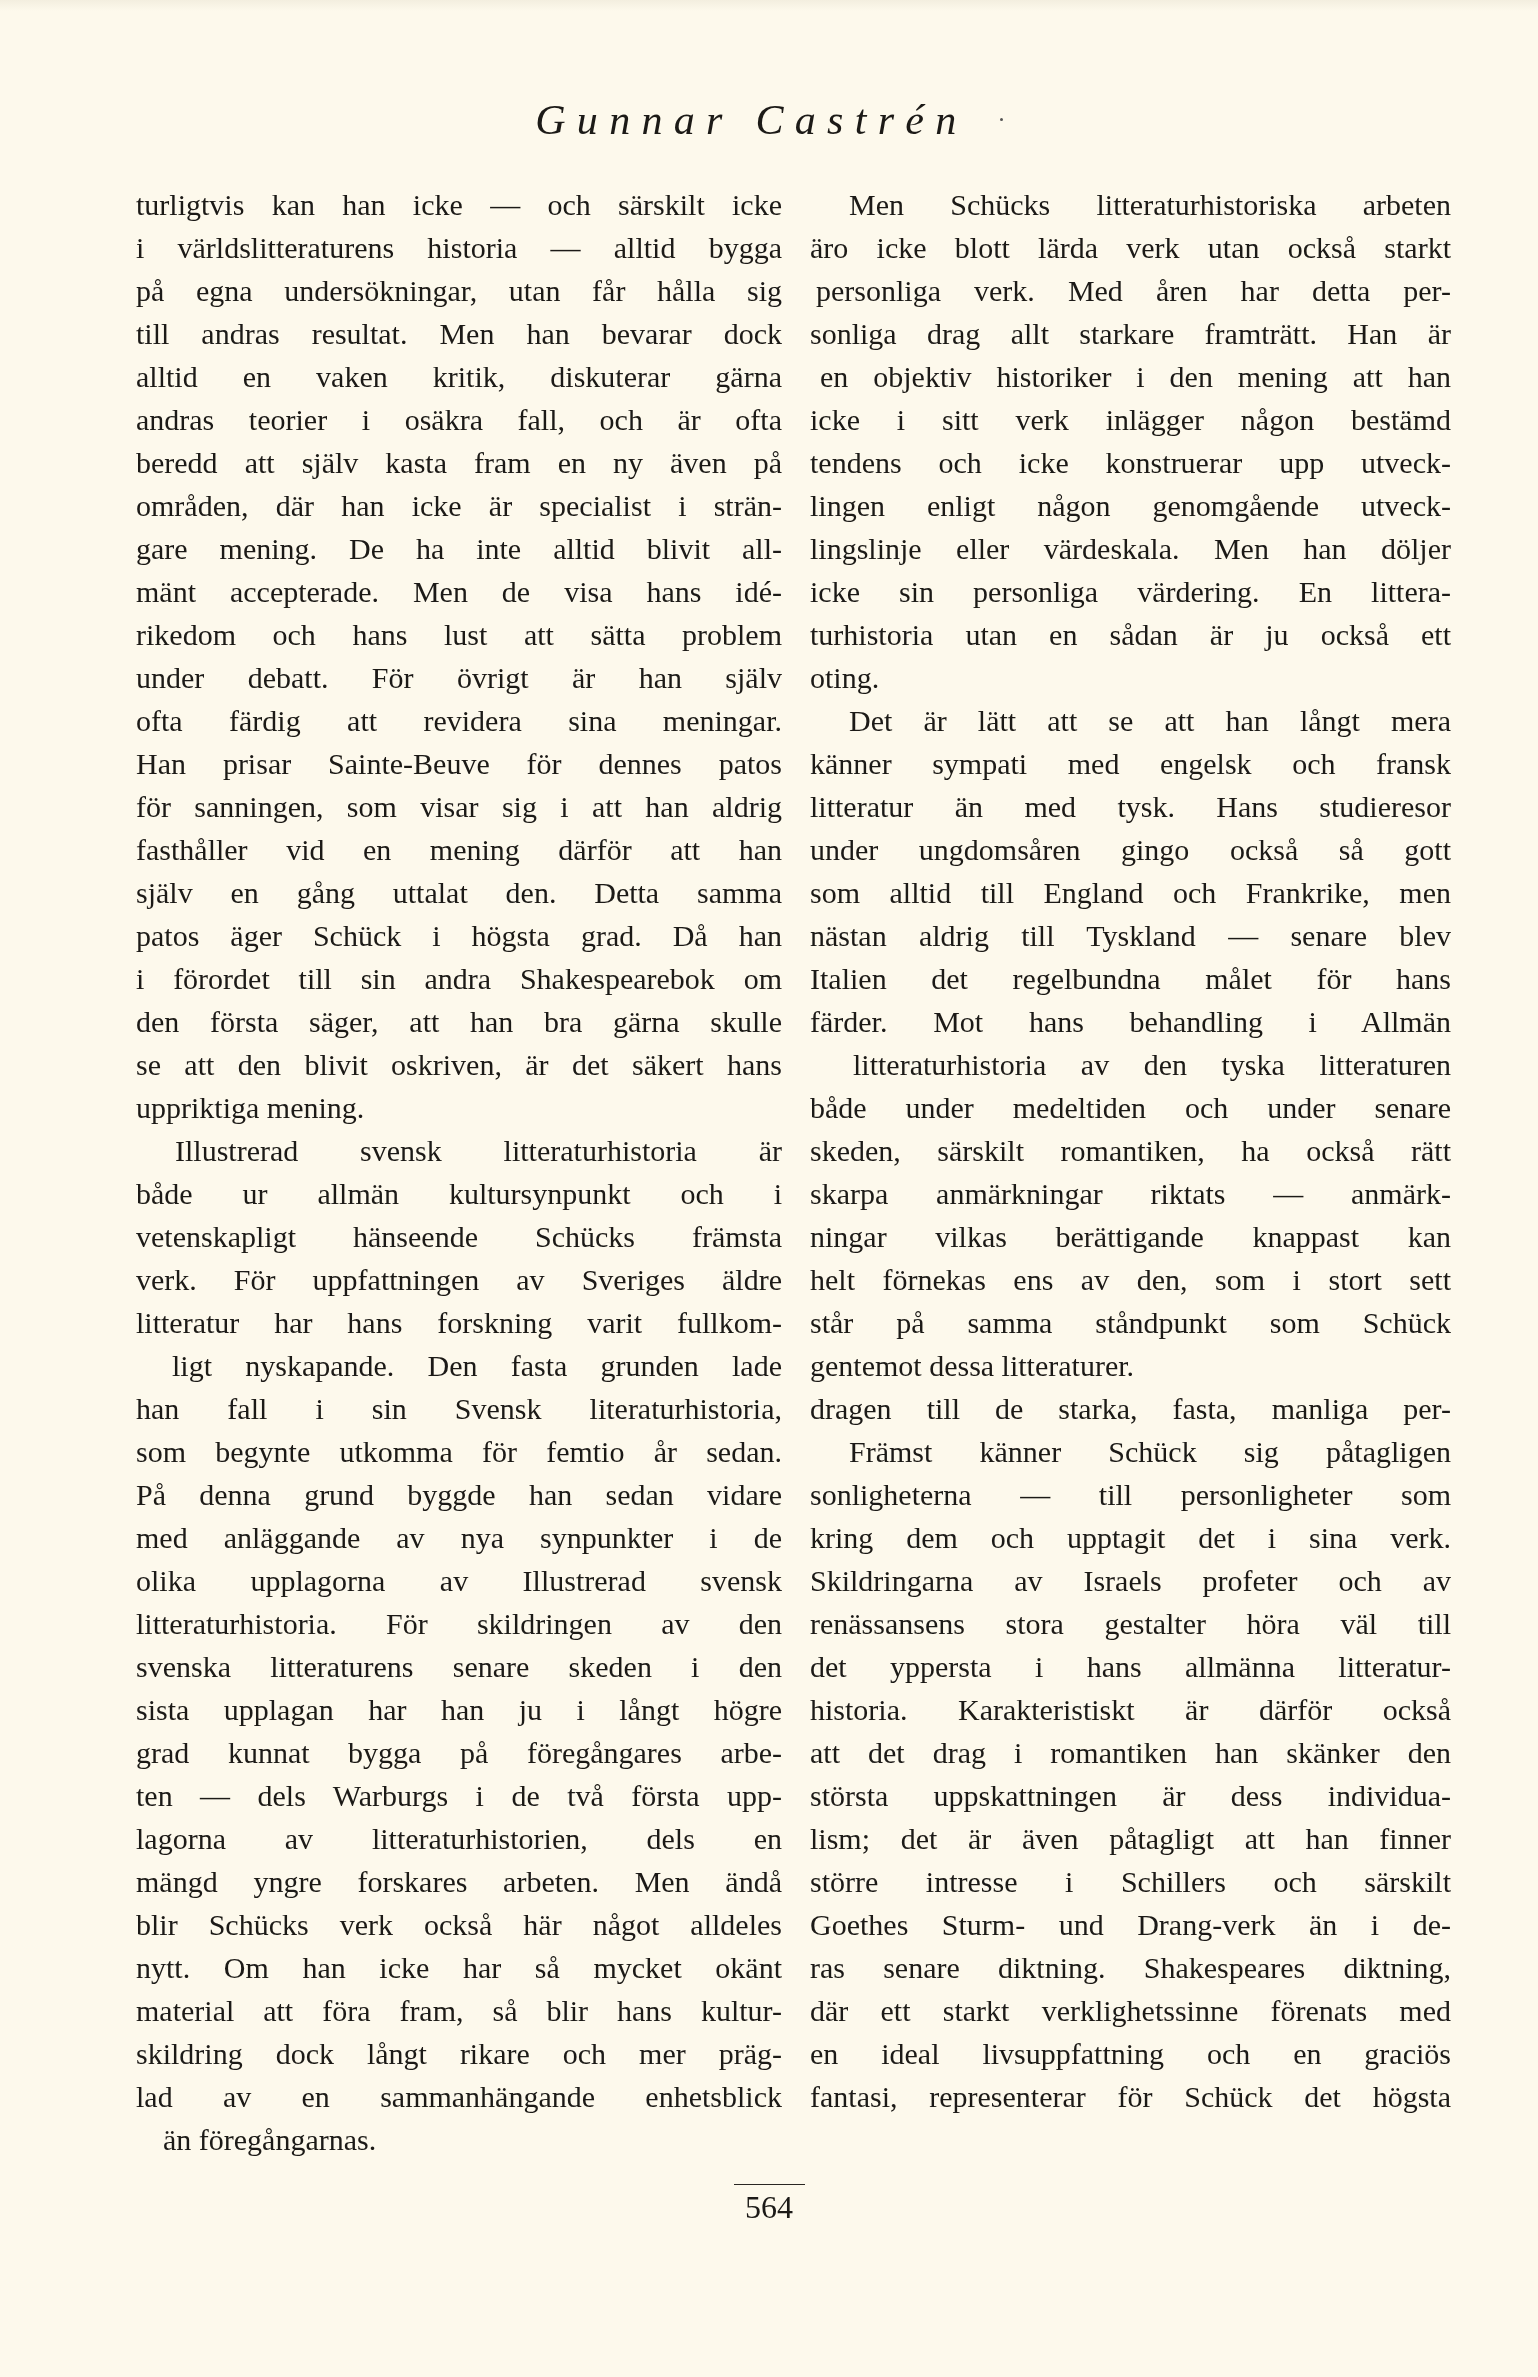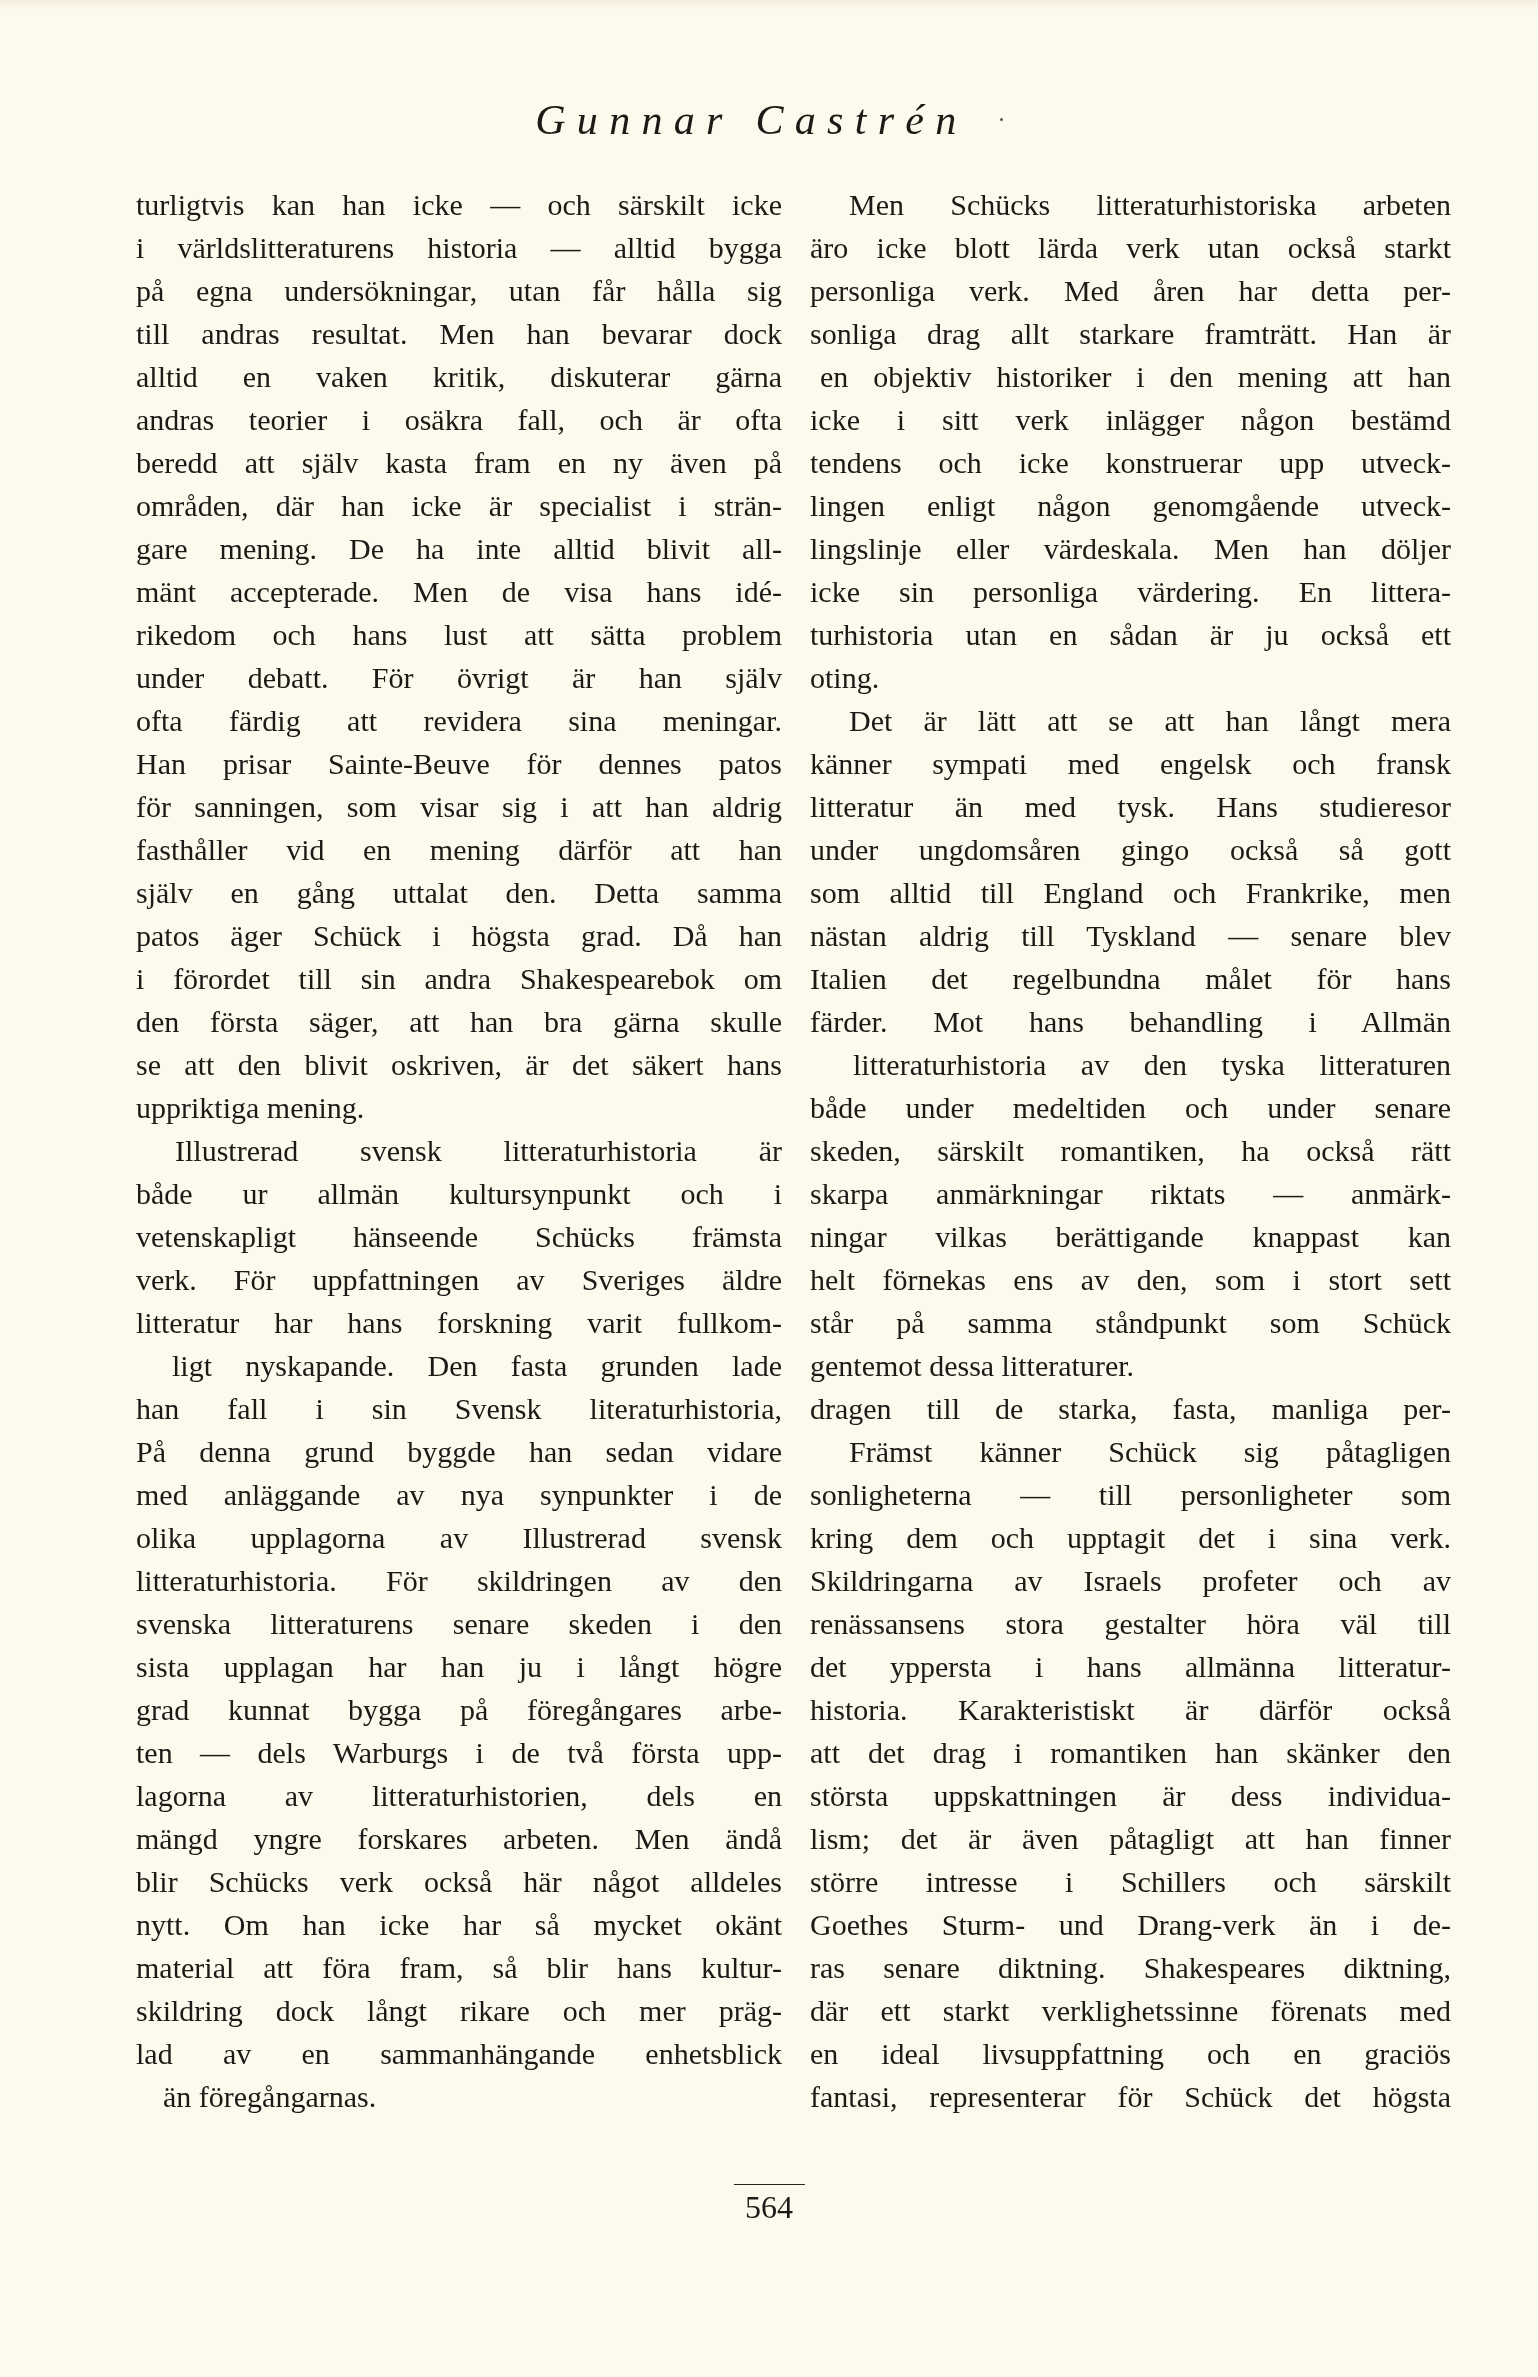--- a/index.html
+++ b/index.html
@@ -92,41 +92,42 @@
     <span class="line" style="white-space: nowrap;">den första säger, att han bra gärna skulle</span>
     <span class="line" style="white-space: nowrap;">se att den blivit oskriven, är det säkert hans</span>
     <span class="line last" style="white-space: nowrap;">uppriktiga mening.</span>
     <span class="line indent" style="white-space: nowrap;">Illustrerad svensk litteraturhistoria är</span>
     <span class="line" style="white-space: nowrap;">både ur allmän kultursynpunkt och i</span>
     <span class="line" style="white-space: nowrap;">vetenskapligt hänseende Schücks främsta</span>
     <span class="line" style="white-space: nowrap;">verk. För uppfattningen av Sveriges äldre</span>
     <span class="line" style="white-space: nowrap;">litteratur har hans forskning varit fullkom-</span>
     <span class="line" style="white-space: nowrap; margin-left: 36px;">ligt nyskapande. Den fasta grunden lade</span>
     <span class="line" style="white-space: nowrap;">han fall i sin Svensk literaturhistoria,</span>
+    <span class="line" style="white-space: nowrap;">som begynte utkomma för femtio år sedan.</span>
     <span class="line" style="white-space: nowrap;">På denna grund byggde han sedan vidare</span>
     <span class="line" style="white-space: nowrap;">med anläggande av nya synpunkter i de</span>
     <span class="line" style="white-space: nowrap;">olika upplagorna av Illustrerad svensk</span>
     <span class="line" style="white-space: nowrap;">litteraturhistoria. För skildringen av den</span>
     <span class="line" style="white-space: nowrap;">svenska litteraturens senare skeden i den</span>
     <span class="line" style="white-space: nowrap;">sista upplagan har han ju i långt högre</span>
     <span class="line" style="white-space: nowrap;">grad kunnat bygga på föregångares arbe-</span>
     <span class="line" style="white-space: nowrap;">ten — dels Warburgs i de två första upp-</span>
     <span class="line" style="white-space: nowrap;">lagorna av litteraturhistorien, dels en</span>
     <span class="line" style="white-space: nowrap;">mängd yngre forskares arbeten. Men ändå</span>
     <span class="line" style="white-space: nowrap;">blir Schücks verk också här något alldeles</span>
     <span class="line" style="white-space: nowrap;">nytt. Om han icke har så mycket okänt</span>
     <span class="line" style="white-space: nowrap;">material att föra fram, så blir hans kultur-</span>
     <span class="line" style="white-space: nowrap;">skildring dock långt rikare och mer präg-</span>
     <span class="line" style="white-space: nowrap;">lad av en sammanhängande enhetsblick</span>
     <span class="line last" style="white-space: nowrap; margin-left: 27px;">än föregångarnas.</span>
   </div>
 <div class="column col-right">
     <span class="line indent" style="white-space: nowrap;">Men Schücks litteraturhistoriska arbeten</span>
     <span class="line" style="white-space: nowrap;">äro icke blott lärda verk utan också starkt</span>
-    <span class="line" style="white-space: nowrap;">personliga verk. Med åren har detta per-</span>
+    <span class="line" style="white-space: nowrap; margin-left: 6px;">personliga verk. Med åren har detta per-</span>
     <span class="line" style="white-space: nowrap;">sonliga drag allt starkare framträtt. Han är</span>
     <span class="line" style="white-space: nowrap; margin-left: 10px;">en objektiv historiker i den mening att han</span>
     <span class="line" style="white-space: nowrap;">icke i sitt verk inlägger någon bestämd</span>
     <span class="line" style="white-space: nowrap;">tendens och icke konstruerar upp utveck-</span>
     <span class="line" style="white-space: nowrap;">lingen enligt någon genomgående utveck-</span>
     <span class="line" style="white-space: nowrap;">lingslinje eller värdeskala. Men han döljer</span>
     <span class="line" style="white-space: nowrap;">icke sin personliga värdering. En littera-</span>
     <span class="line" style="white-space: nowrap;">turhistoria utan en sådan är ju också ett</span>
     <span class="line last" style="white-space: nowrap;">oting.</span>
     <span class="line indent" style="white-space: nowrap;">Det är lätt att se att han långt mera</span>

